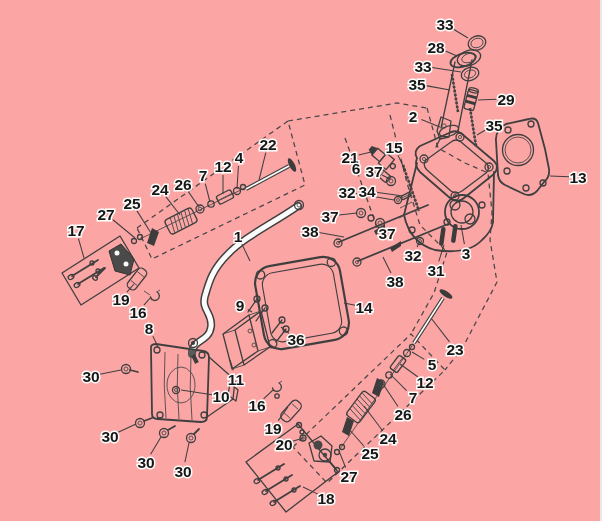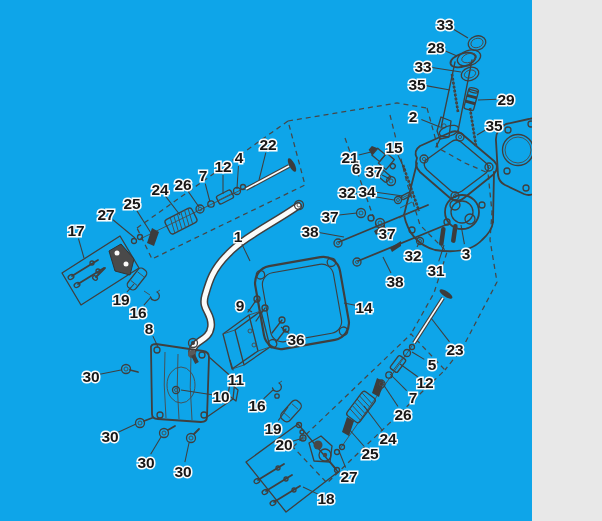--- a/index.html
+++ b/index.html
@@ -1,17 +1,17 @@
 <!DOCTYPE html>
 <html><head>
 <meta charset="utf-8">
 <style>
   html,body{margin:0;padding:0;background:#e8e8e8;}
   .stage{
-    position:relative;width:532px;height:521px;background:#0ea5e9;
+    position:relative;width:600px;height:521px;background:#fca5a5;
     font-family:"Liberation Sans",sans-serif;overflow:hidden;
   }
   svg{position:absolute;left:0;top:0;}
   .art{stroke:#3f3f3f;fill:none;stroke-width:1.3;stroke-linecap:round;stroke-linejoin:round;}
   .art2{stroke:#3f3f3f;fill:none;stroke-width:1.8;stroke-linecap:round;stroke-linejoin:round;}
   .thin{stroke:#4a4a4a;fill:none;stroke-width:0.9;}
   .dashed{stroke:#474747;fill:none;stroke-width:1.25;stroke-dasharray:5 4;}
   .dark{fill:#3c3c3c;stroke:none;}
   .leader{stroke:#3f3f3f;stroke-width:1.05;}
   .callout{

